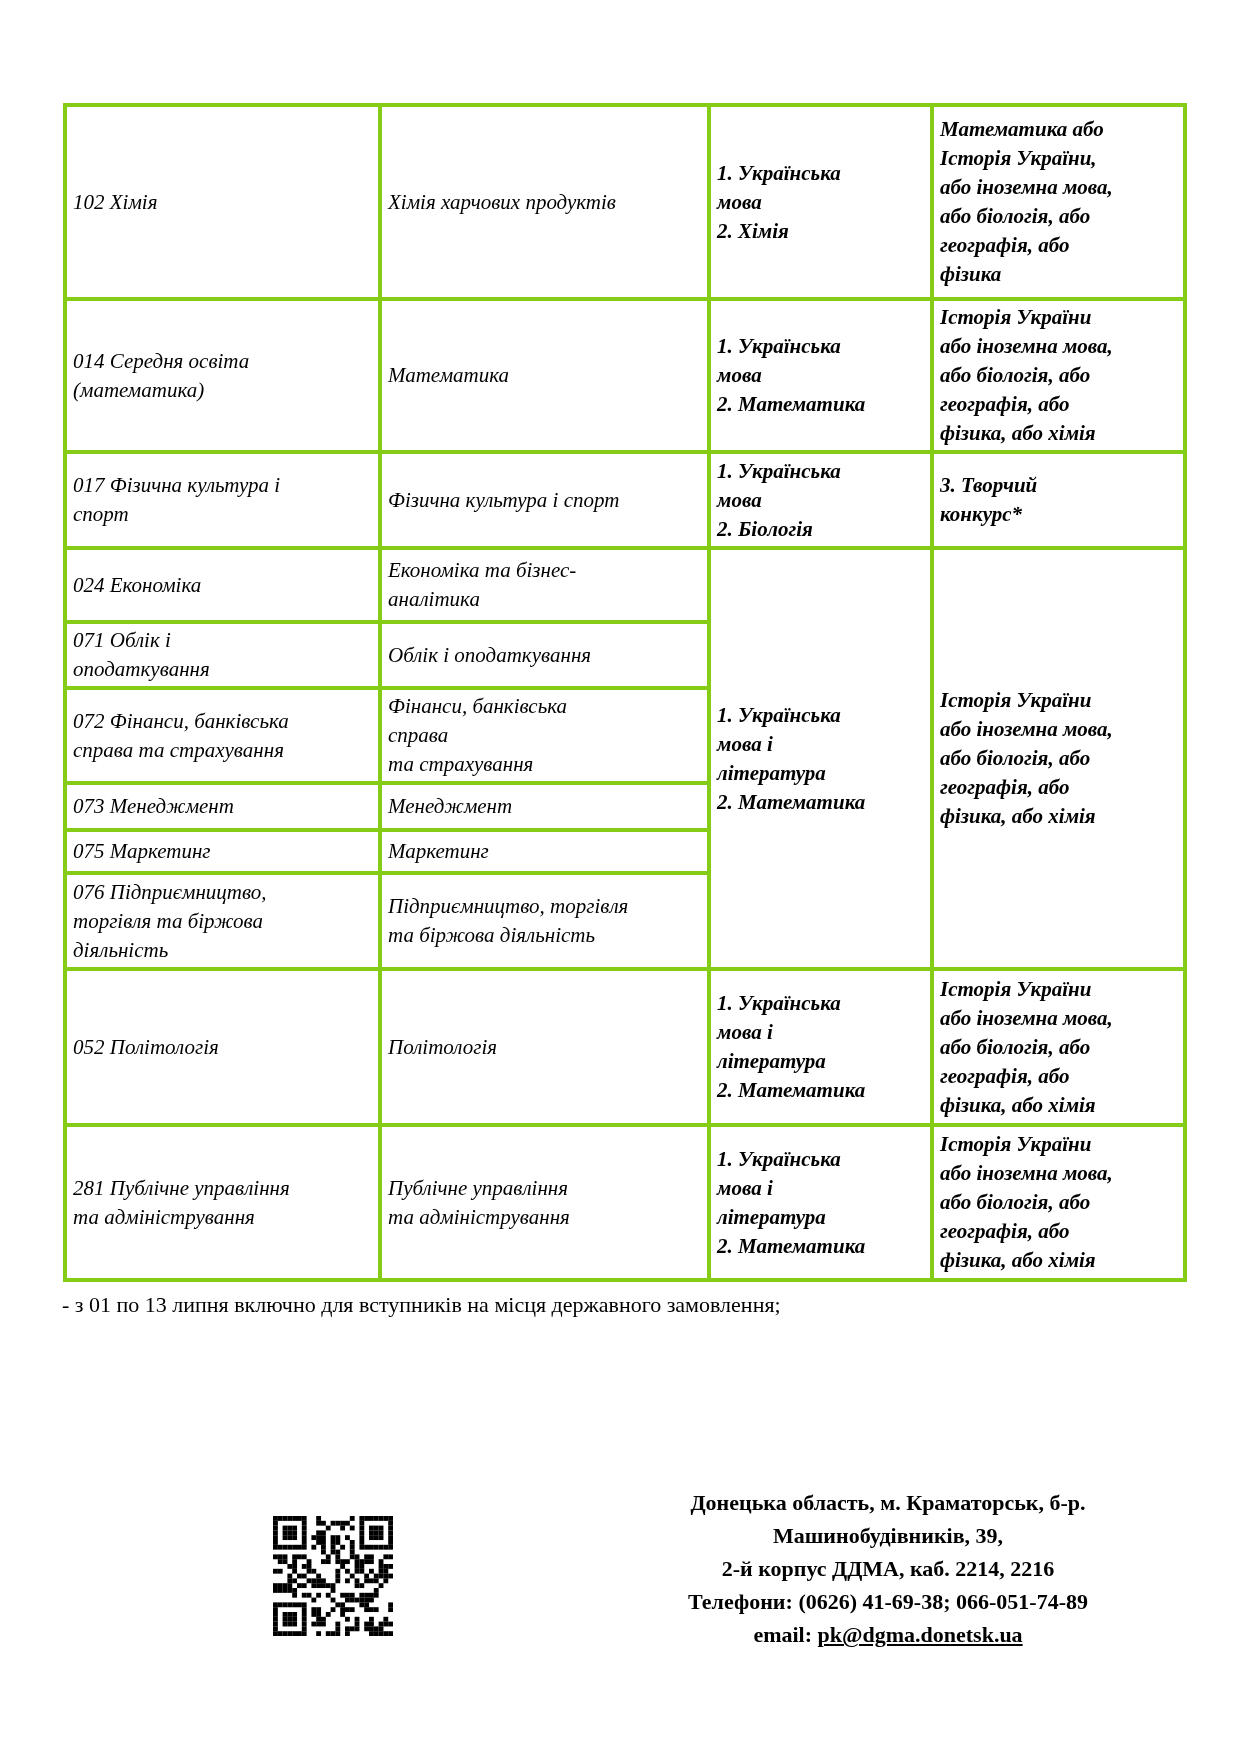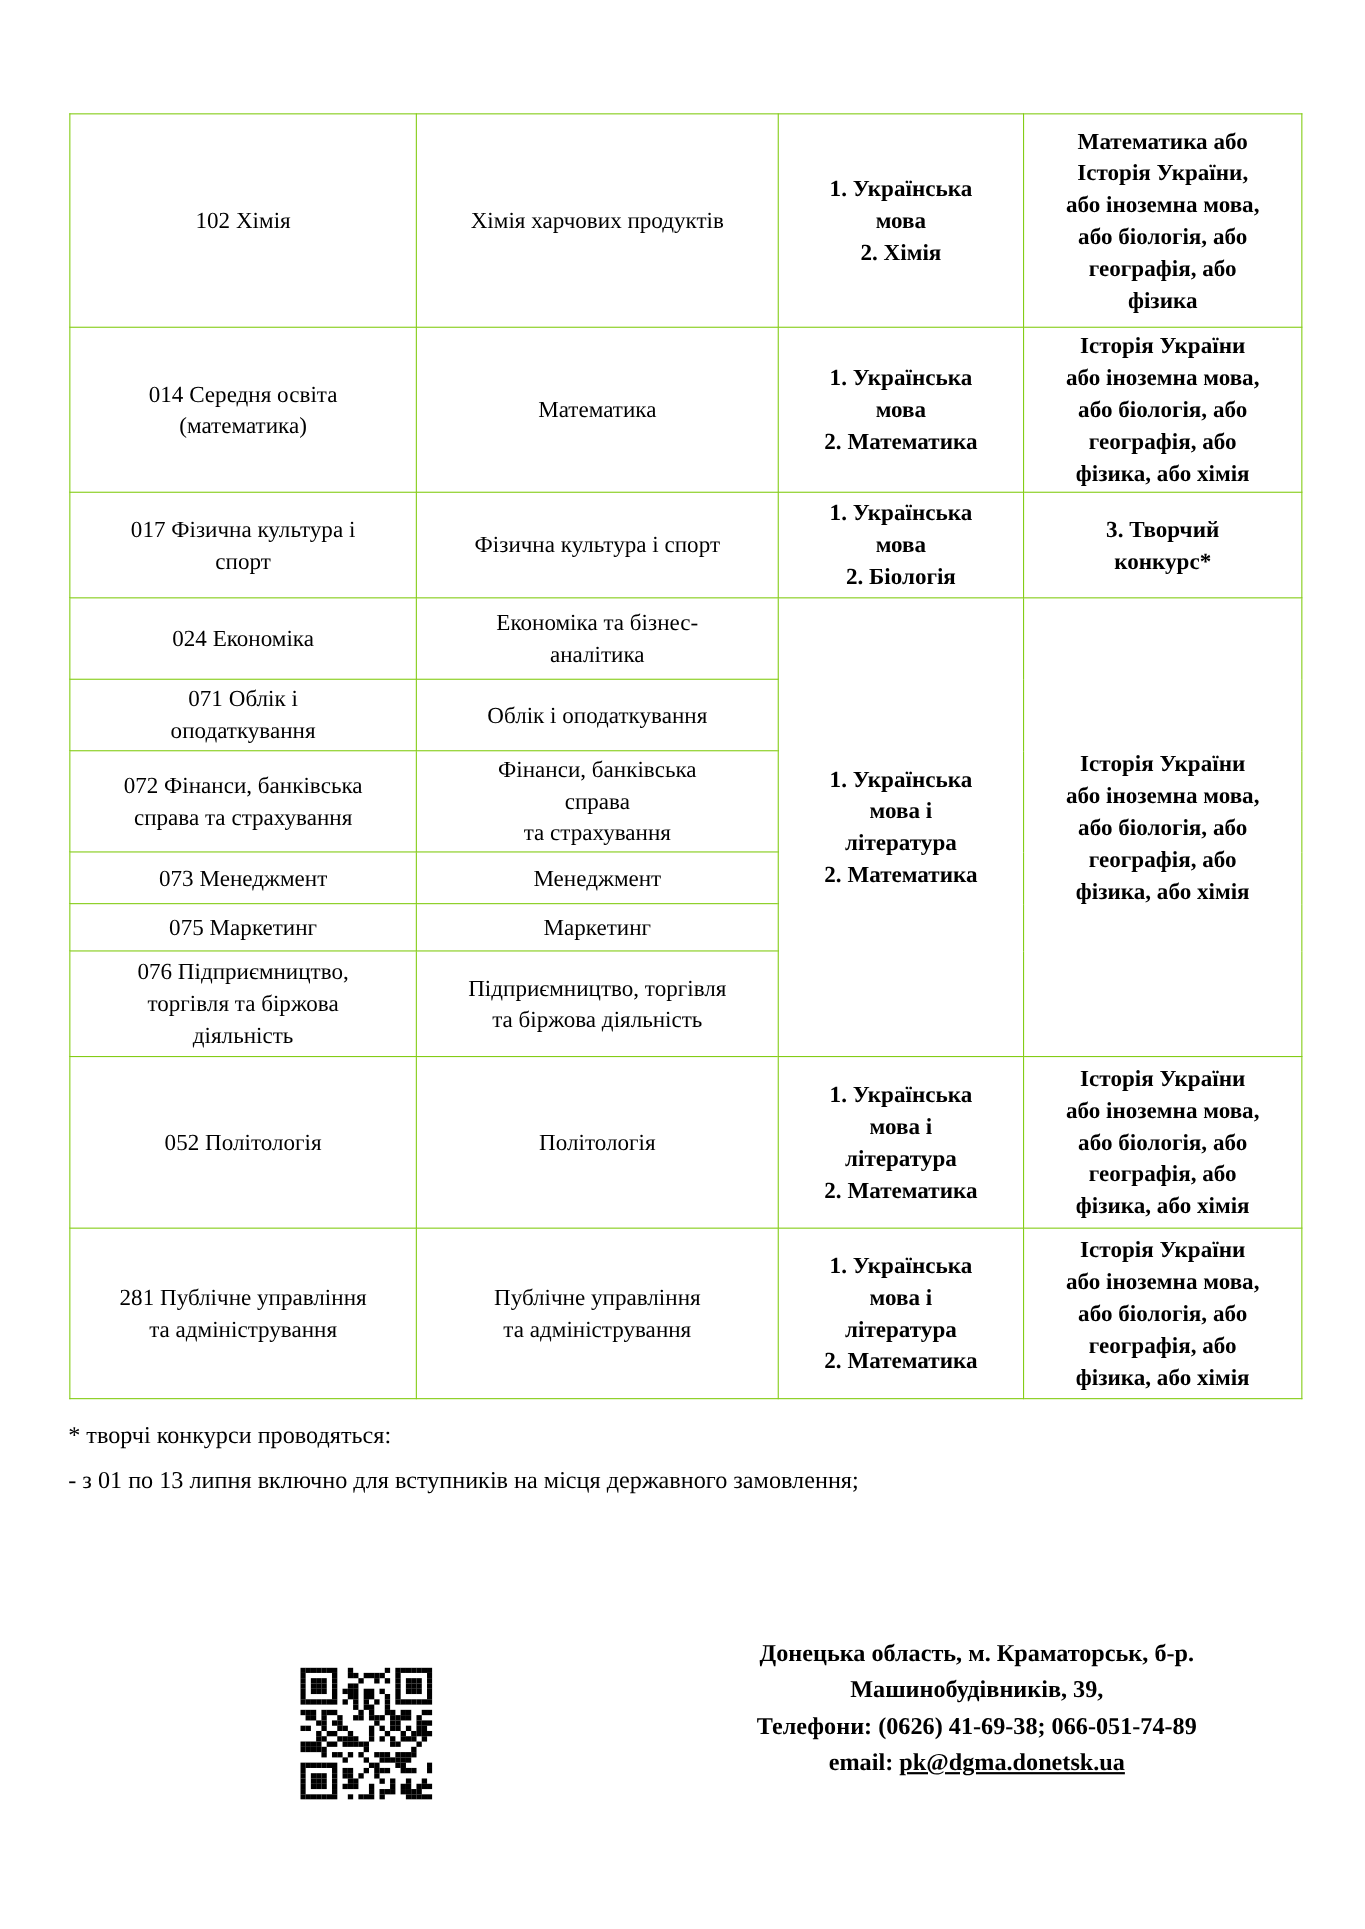--- a/index.html
+++ b/index.html
@@ -1,23 +1,23 @@
 <!DOCTYPE html>
 <html><head>
 <meta charset="utf-8">
 <style>
   html,body{margin:0;padding:0;background:#ffffff;}
   .page{position:relative;width:1241px;height:1754px;background:#ffffff;
         font-family:"Liberation Serif", serif;color:#000;overflow:hidden;}
 
   table.spec{position:absolute;left:63px;top:103px;width:1120px;
              border-collapse:collapse;table-layout:fixed;}
-  table.spec td{border:1px solid #84cc16;text-align:center;vertical-align:middle;
+  table.spec td{border:4px solid #84cc16;vertical-align:middle;
                 white-space:pre-line;font-size:21px;line-height:29px;padding:2px 6px;
-                overflow:hidden;}
+                overflow:hidden;font-style:italic;}
   td.bold{font-weight:bold;}
   td.left{text-align:left;padding-left:10px;}
 
   .footnotes{position:absolute;left:62px;top:1292px;font-size:22px;line-height:25px;}
   .fn{margin-bottom:16px;}
   .fn-indent{padding-left:7px;}
 
   .contact{position:absolute;left:575px;top:1486px;width:626px;text-align:center;
            font-weight:bold;font-size:22px;line-height:33px;}
   .contact a{color:#000;text-decoration:underline;}
@@ -140,21 +140,20 @@
         <td class="bold">Історія України
 або іноземна мова,
 або біологія, або
 географія, або
 фізика, або хімія</td>
       </tr>
     </tbody>
   </table>
 
   <div class="footnotes">
-    <div class="fn">* творчі конкурси проводяться:</div>
     <div class="fn">- з 01 по 13 липня включно для вступників на місця державного замовлення;</div>
   </div>
 
   <div class="qr">
     <svg id="qr-svg" viewBox="0 0 120 120" xmlns="http://www.w3.org/2000/svg">
         <rect x="0.00" y="0.00" width="4.85" height="4.85"></rect>
         <rect x="4.80" y="0.00" width="4.85" height="4.85"></rect>
         <rect x="9.60" y="0.00" width="4.85" height="4.85"></rect>
         <rect x="14.40" y="0.00" width="4.85" height="4.85"></rect>
         <rect x="19.20" y="0.00" width="4.85" height="4.85"></rect>
@@ -452,17 +451,18 @@
         <rect x="100.80" y="115.20" width="4.85" height="4.85"></rect>
         <rect x="105.60" y="115.20" width="4.85" height="4.85"></rect>
         <rect x="110.40" y="115.20" width="4.85" height="4.85"></rect>
         <rect x="115.20" y="115.20" width="4.85" height="4.85"></rect>
       </svg>
   </div>
 
   <div class="contact">
     <div>Донецька область, м. Краматорськ, б-р.</div>
     <div>Машинобудівників, 39,</div>
+    <div>2-й корпус ДДМА, каб. 2214, 2216</div>
     <div>Телефони: (0626) 41-69-38; 066-051-74-89</div>
     <div><span>email: </span><a href="#">pk@dgma.donetsk.ua</a></div>
   </div>
 
 </div>
 
 </body></html>

